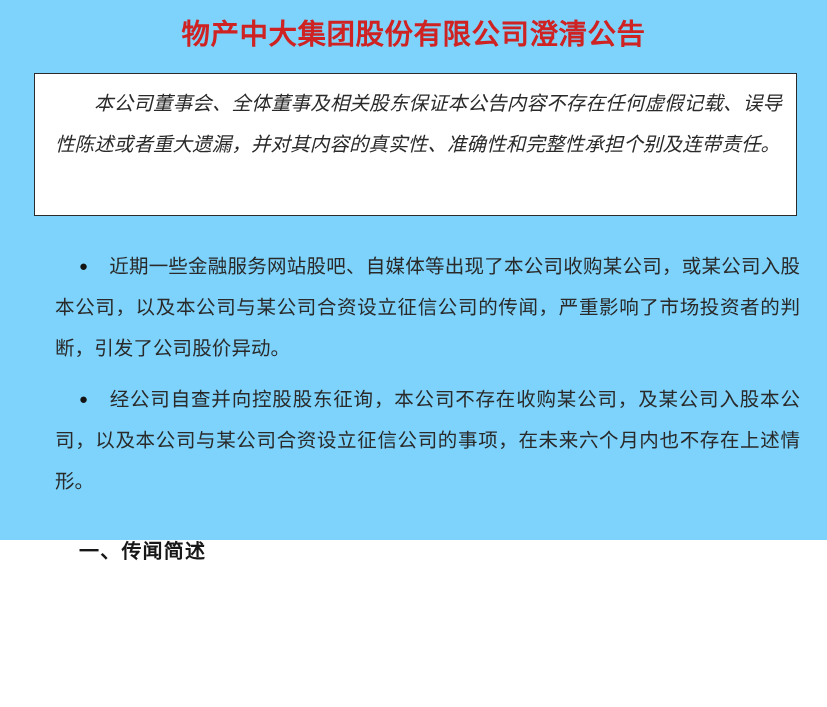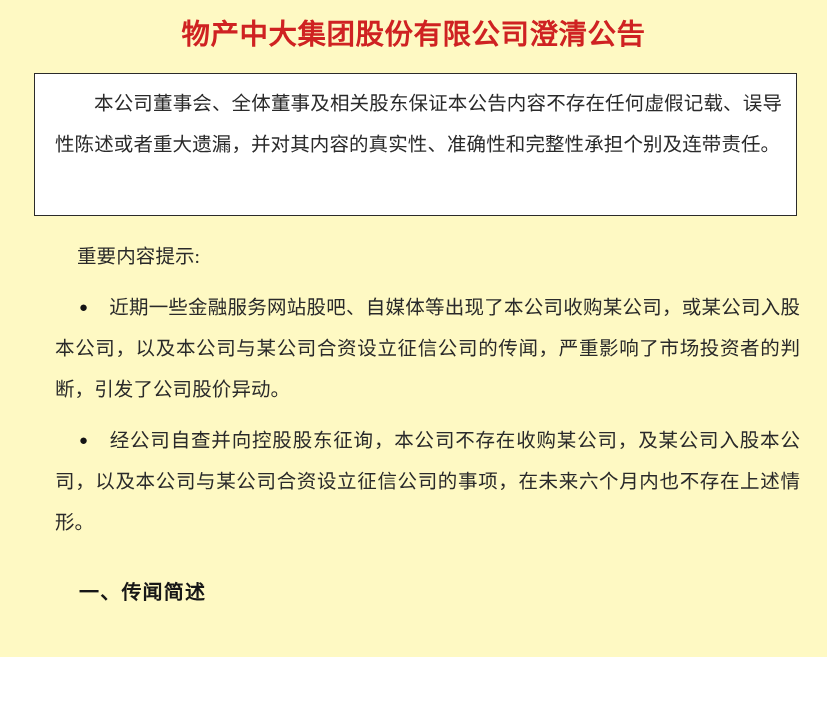--- a/index.html
+++ b/index.html
@@ -12,23 +12,23 @@
     width: 827px;
     height: 707px;
     overflow: hidden;
     font-family: "Liberation Serif", "DejaVu Serif", serif;
     color: #231f20;
     position: relative;
   }
 
   .page {
     width: 827px;
-    height: 657px;
+    height: 540px;
     position: relative;
-    background: #fef9c3;
+    background: #7dd3fc;
     box-sizing: border-box;
   }
 
   
   .doc-title {
     position: absolute;
     left: 0;
     top: 18px;
     width: 827px;
     text-align: center;
@@ -43,20 +43,21 @@
   
   .disclaimer-box {
     position: absolute;
     left: 34px;
     top: 73px;
     width: 763px;
     height: 143px;
     border: 1.3px solid #2b2b2b;
     box-sizing: border-box;
     background: #ffffff;
+    font-style: italic;
   }
   .disclaimer-text {
     position: absolute;
     left: 20px;
     top: 9px;
     width: 727px;
     font-size: 19.5px;
     line-height: 41px;
     text-align: justify;
     text-align-last: left;
@@ -123,21 +124,20 @@
 <div class="page">
 
   <div class="doc-title">物产中大集团股份有限公司澄清公告</div>
 
   <div class="disclaimer-box">
     <div class="disclaimer-text">本公司董事会、全体董事及相关股东保证本公告内容不存在任何虚假记载、误导性陈述或者重大遗漏，并对其内容的真实性、准确性和完整性承担个别及连带责任。</div>
   </div>
 
   <div class="body-region">
 
-    <p class="para lead">重要内容提示:</p>
 
     <div class="spacer-sm"></div>
 
     <p class="para bulleted">
       <span class="bullet">●</span><span>近期一些金融服务网站股吧、自媒体等出现了本公司收购某公司，或某公司入股本公司，以及本公司与某公司合资设立征信公司的传闻，严重影响了市场投资者的判断，引发了公司股价异动。</span>
     </p>
 
     <div class="spacer-sm"></div>
 
     <p class="para bulleted">

